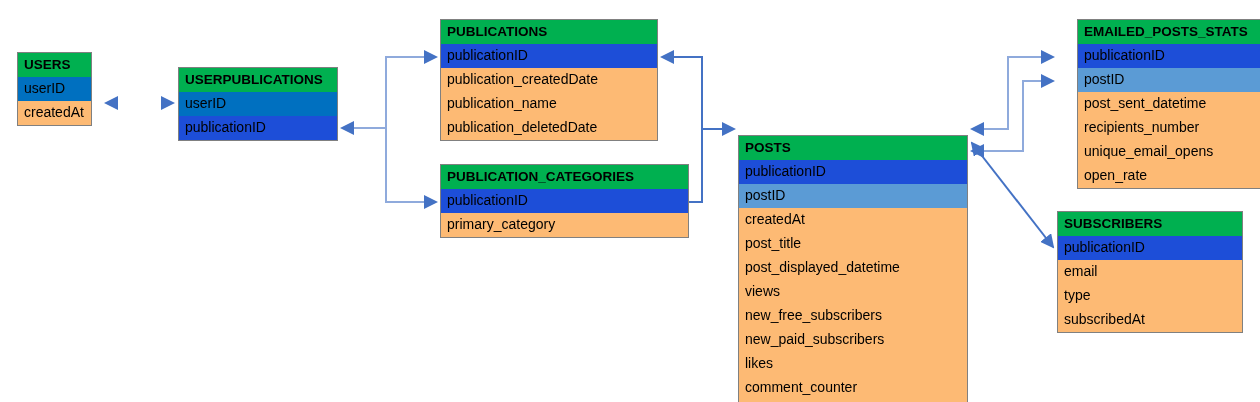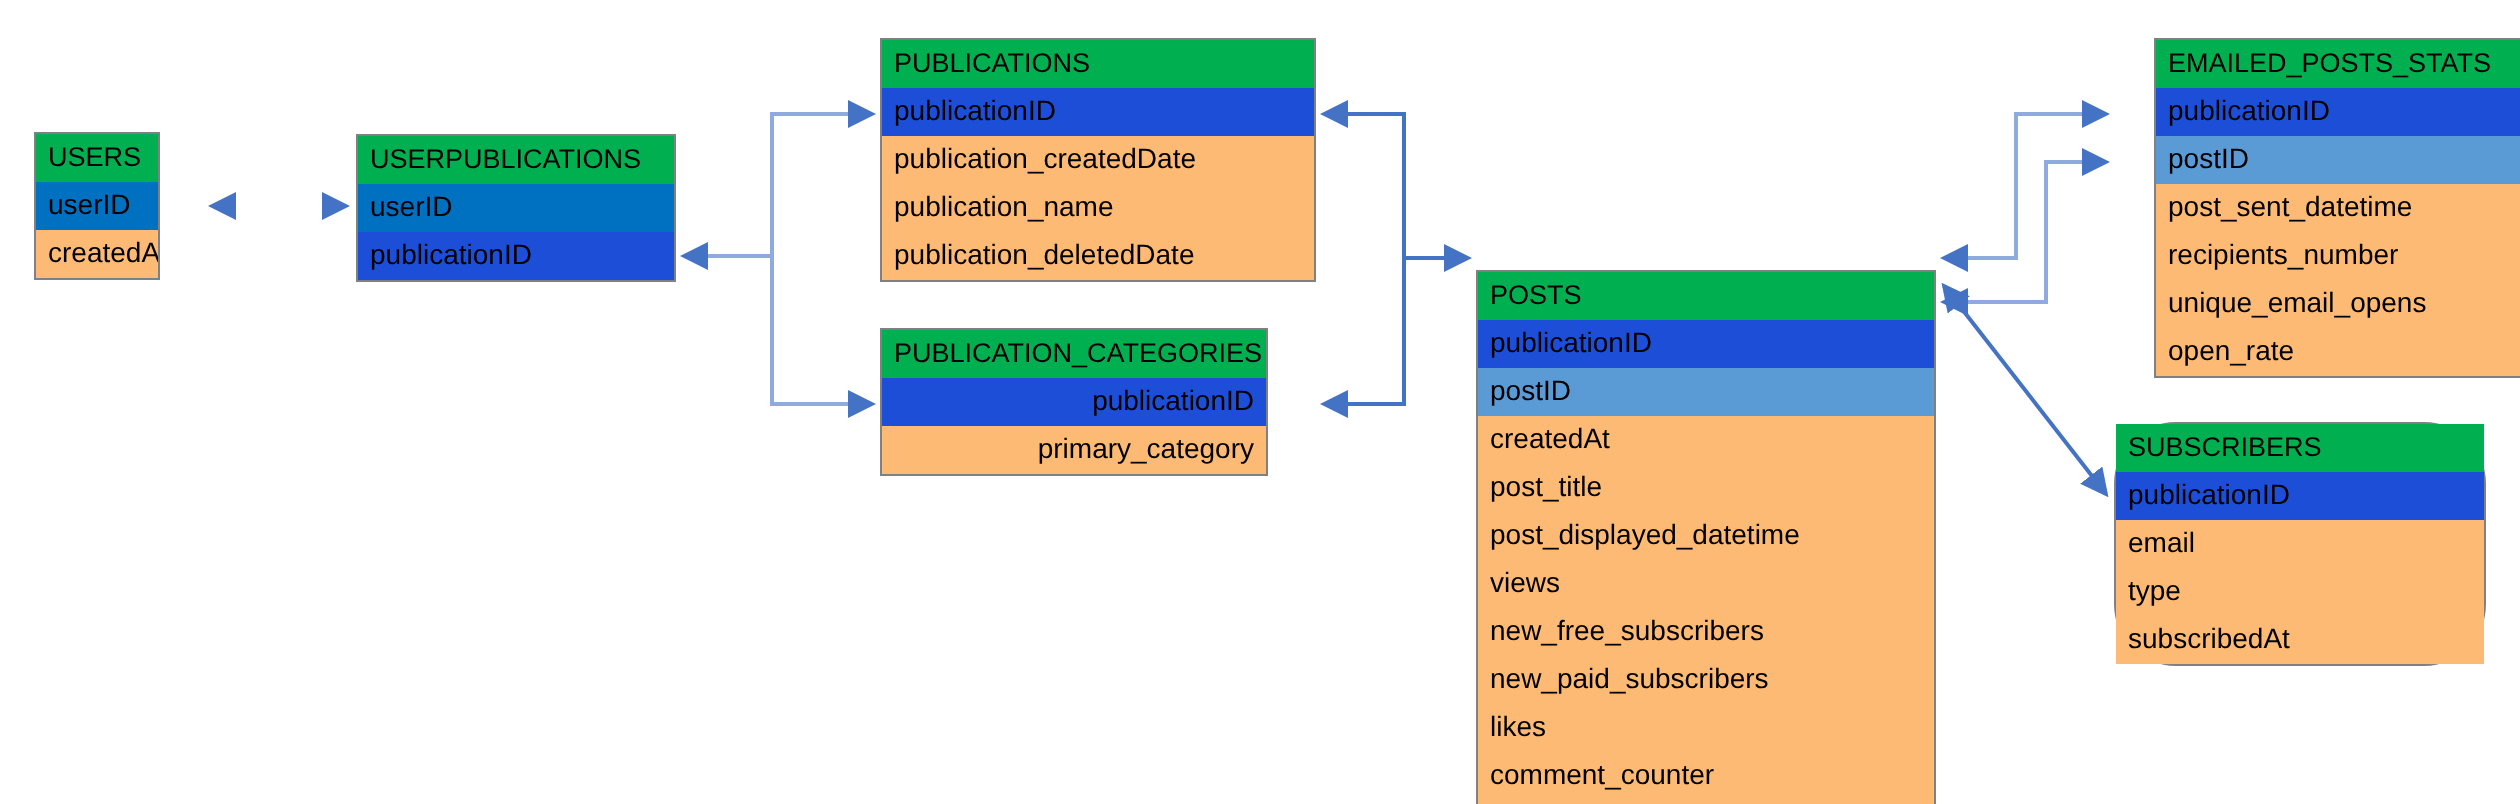--- a/index.html
+++ b/index.html
@@ -22,21 +22,21 @@
     box-sizing: border-box;
     border: 1px solid #808080;
     background: #ffffff;
     z-index: 5;
   }
   .entity-title {
     box-sizing: border-box;
     height: 24px;
     line-height: 23px;
     padding: 0 6px;
-    font-weight: normal;
+    font-weight: bold;
     font-size: 13.5px;
     color: #000000;
     background: #00B050;
     white-space: nowrap;
     overflow: hidden;
   }
   .field {
     box-sizing: border-box;
     height: 24px;
     line-height: 23px;
@@ -111,41 +111,41 @@
     <g>
       <path d="M972,151 L1023,151 L1023,81 L1053,81" fill="none" stroke="#8FAADC" stroke-width="2" marker-start="url(#ah-start)" marker-end="url(#ah-end)"></path>
     </g>
 
       SUBSCRIBERS.publicationID (diagonal) --&gt;
     <g>
       <line x1="972" y1="143" x2="1053" y2="247" stroke="#4472C4" stroke-width="2" marker-start="url(#ah-start)" marker-end="url(#ah-end)"></line>
     </g>
   </svg>
 
-  <div class="entity" style="left:17px; top:66px; width:63px;">
+  <div class="entity" style="left:17px; top:52px; width:75px;">
     <div class="entity-title">USERS</div>
     <div class="field pk-dark">userID</div>
     <div class="field">createdAt</div>
   </div>
 
   <div class="entity" style="left:178px; top:67px; width:160px;">
     <div class="entity-title">USERPUBLICATIONS</div>
     <div class="field pk-dark">userID</div>
     <div class="field pk-cyan">publicationID</div>
   </div>
 
   <div class="entity" style="left:440px; top:19px; width:218px;">
     <div class="entity-title">PUBLICATIONS</div>
     <div class="field pk-cyan">publicationID</div>
     <div class="field">publication_createdDate</div>
     <div class="field">publication_name</div>
     <div class="field">publication_deletedDate</div>
   </div>
 
-  <div class="entity" style="left:440px; top:164px; width:194px;text-align:right;">
+  <div class="entity" style="left:440px; top:164px; width:249px;">
     <div class="entity-title">PUBLICATION_CATEGORIES</div>
     <div class="field pk-cyan">publicationID</div>
     <div class="field">primary_category</div>
   </div>
 
   <div class="entity" style="left:738px; top:91px; width:230px;margin-top:44px;">
     <div class="entity-title">POSTS</div>
     <div class="field pk-cyan">publicationID</div>
     <div class="field pk-medium">postID</div>
     <div class="field">createdAt</div>
@@ -162,21 +162,21 @@
   <div class="entity" style="left:1057px; top:19px; width:186px;margin-left:20px;">
     <div class="entity-title">EMAILED_POSTS_STATS</div>
     <div class="field pk-cyan">publicationID</div>
     <div class="field pk-medium">postID</div>
     <div class="field">post_sent_datetime</div>
     <div class="field">recipients_number</div>
     <div class="field">unique_email_opens</div>
     <div class="field">open_rate</div>
   </div>
 
-  <div class="entity" style="left:1057px; top:211px; width:186px;border-radius:31px;">
+  <div class="entity" style="left:1057px; top:211px; width:186px;">
     <div class="entity-title">SUBSCRIBERS</div>
     <div class="field pk-cyan">publicationID</div>
     <div class="field">email</div>
     <div class="field">type</div>
     <div class="field">subscribedAt</div>
   </div>
 
 </div>
 
 </body></html>

